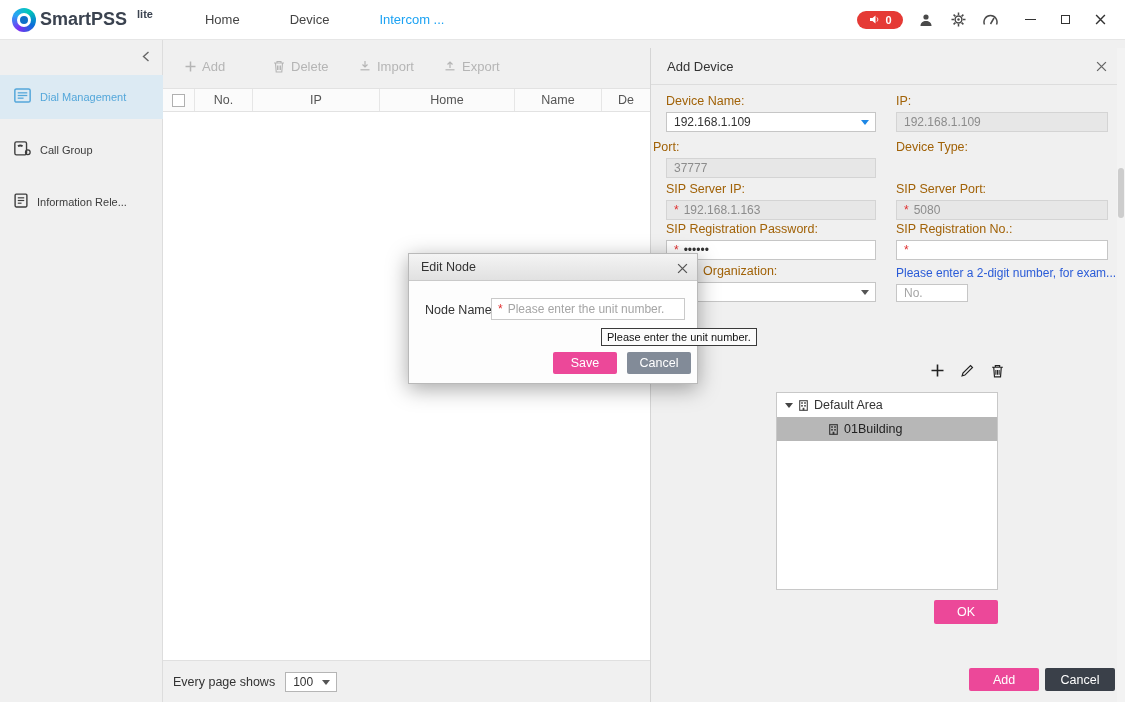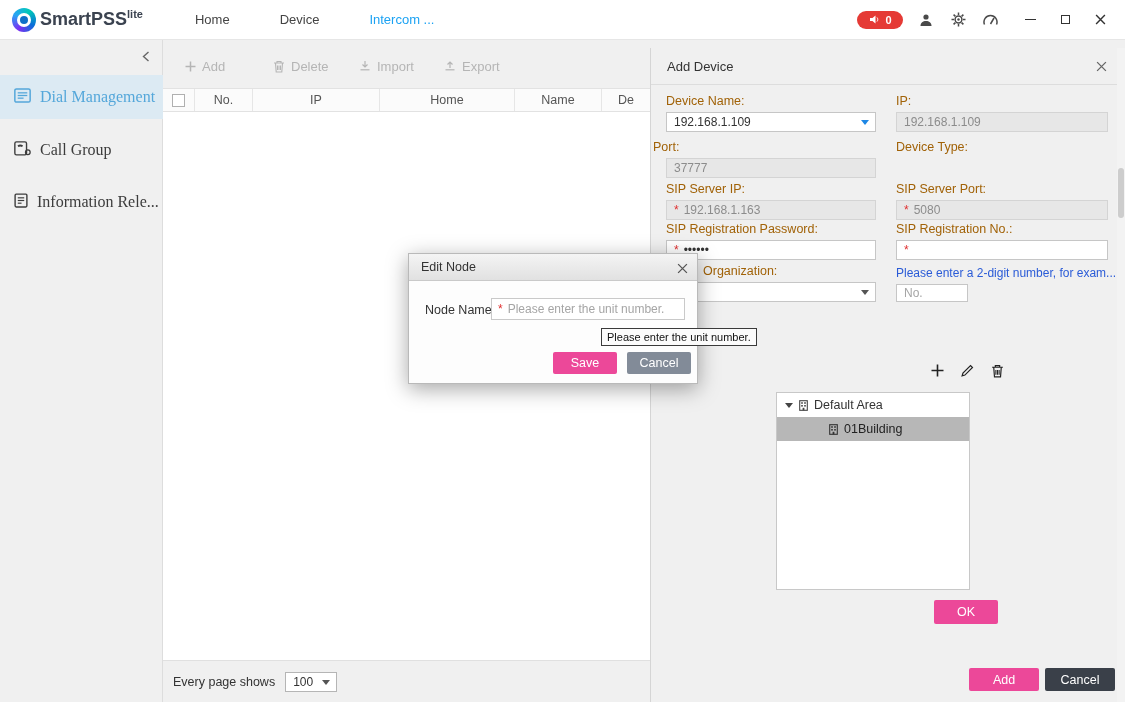--- a/index.html
+++ b/index.html
@@ -7,41 +7,41 @@
   body { font-family:"Liberation Sans", sans-serif; font-size:13px; color:#333; background:#fff; }
   .app { position:relative; width:1125px; height:702px; background:#fff; overflow:hidden; }
 
   
   .titlebar { position:absolute; left:0; top:0; width:100%; height:40px; background:#fff; display:flex; align-items:center; border-bottom:1px solid #e6e6e6; }
   .logo { width:24px; height:24px; border-radius:50%; margin-left:12px; position:relative;
           background:conic-gradient(from 210deg,#7b2ff2,#2aa4f4,#00c9b7,#0a6fd8,#7b2ff2); flex:0 0 auto; }
   .logo::before { content:""; position:absolute; inset:5px; background:#fff; border-radius:50%; }
   .logo::after  { content:""; position:absolute; inset:8px; background:#0f6fc8; border-radius:50%; }
   .brand { font-size:18px; font-weight:bold; color:#3b4350; margin-left:4px; }
-  .brand-suffix { font-size:11px; font-weight:bold; color:#3b4350; margin-left:0; position:relative; top:-6px; }
+  .brand-suffix { font-size:11px; font-weight:bold; color:#3b4350; margin-left:10px; position:relative; top:-6px; }
   .tabs { display:flex; gap:50px; margin-left:52px; }
   .tab { font-size:13px; color:#444; cursor:default; }
   .tab.active { color:#1ba2f3; }
   .tb-right { margin-left:auto; display:flex; align-items:center; gap:14px; margin-right:12px; }
   .alarm-pill { height:18px; min-width:46px; background:#e53a35; border-radius:9px; display:flex; align-items:center; justify-content:center; gap:5px; padding:0 9px; }
   .alarm-count { color:#fff; font-size:11px; font-weight:bold; }
   .tb-ico { display:flex; align-items:center; justify-content:center; width:18px; height:18px; }
   .win-btns { display:flex; align-items:center; gap:17px; margin-left:8px; margin-right:4px; }
   .win-min { width:11px; height:1px; background:#333; display:inline-block; }
   .win-max { width:9px; height:9px; border:1px solid #333; display:inline-block; }
 
   
   .content { position:absolute; left:0; top:40px; right:0; bottom:0; background:#f0f0f0; }
 
   
   .sidebar { position:absolute; left:0; top:0; width:163px; height:662px; background:#f0f0f0; border-right:1px solid #ddd; }
   .collapse { position:absolute; right:8px; top:8px; width:16px; height:16px; display:flex; align-items:center; justify-content:center; }
   .side-item { position:absolute; left:0; width:163px; height:44px; display:flex; align-items:center; padding-left:14px; gap:9px; cursor:default; }
   .side-item.active { background:#dceaf3; }
-  .side-label { font-size:16px; color:#3c3c3c; white-space:nowrap;font-family:Liberation Serif, serif; }
+  .side-label { font-size:11px; color:#3c3c3c; white-space:nowrap; }
   .side-item.active .side-label { color:#54a7da; }
 
   
   .main { position:absolute; left:163px; top:0; width:487px; height:662px; background:#f0f0f0; }
   .toolbar { position:absolute; left:0; top:12px; height:28px; display:flex; align-items:center; }
   .tool-btn { display:flex; align-items:center; gap:6px; color:#b5b5b5; font-size:13px; position:absolute; top:0; height:28px; }
   .thead { position:absolute; left:0; top:48px; width:487px; height:24px; background:#fbfbfb; border-top:1px solid #e2e2e2; border-bottom:1px solid #e2e2e2; display:flex; }
   .th { border-right:1px solid #e6e6e6; display:flex; align-items:center; justify-content:center; font-size:12.5px; color:#555; height:100%; }
   .checkbox { width:13px; height:13px; border:1px solid #b0b0b0; background:#fff; display:inline-block; }
   .tbody { position:absolute; left:0; top:72px; width:487px; bottom:42px; background:#fff; }
@@ -55,21 +55,21 @@
   .panel-close { position:absolute; right:18px; top:12px; width:12px; height:12px; display:flex; align-items:center; justify-content:center; }
   .panel-divider { position:absolute; left:0; top:36px; width:100%; height:1px; background:#ddd; }
   .flabel { position:absolute; font-size:12.5px; color:#a16207; }
   .tbx { position:absolute; background:#fff; border:1px solid #c6c6c6; font-size:12px; color:#333; display:flex; align-items:center; padding:0 7px; height:20px; }
   .tbx.disabled { background:#e7e7e7; color:#8c8c8c; border-color:#d4d4d4; }
   .req { color:#e03030; margin-right:5px; font-size:12px; }
   .hint-blue { position:absolute; font-size:12px; color:#2a5bd7; white-space:nowrap; }
   .placeholder { color:#a5a5a5; }
   .tree-tools { position:absolute; top:314px; display:flex; gap:13px; align-items:center; }
   .ticon { width:17px; height:17px; display:flex; align-items:center; justify-content:center; }
-  .tree { position:absolute; left:125px; top:344px; width:194px; height:198px; background:#fff; border:1px solid #c8c8c8; }
+  .tree { position:absolute; left:125px; top:344px; width:222px; height:198px; background:#fff; border:1px solid #c8c8c8; }
   .tree-row { height:24px; display:flex; align-items:center; gap:6px; padding-left:8px; font-size:12.5px; color:#333; }
   .tree-row.selected { background:#b7b7b7; padding-left:52px; color:#222; }
   .expander { width:0; height:0; border-left:4px solid transparent; border-right:4px solid transparent; border-top:5px solid #444; }
   .btn { display:flex; align-items:center; justify-content:center; font-size:12.5px; color:#fff; border-radius:2px; cursor:default; }
   .btn-blue { background:#ec4899; }
   .btn-dark { background:#3a4049; }
   .btn-gray { background:#828b98; }
   .ok-btn { position:absolute; left:283px; top:552px; width:64px; height:24px; }
   .add-btn { position:absolute; left:318px; top:620px; width:70px; height:23px; }
   .cancel-btn { position:absolute; left:394px; top:620px; width:70px; height:23px; }

